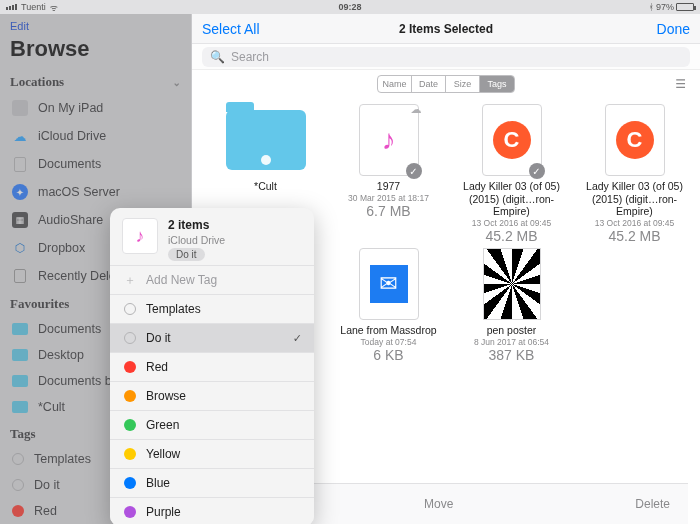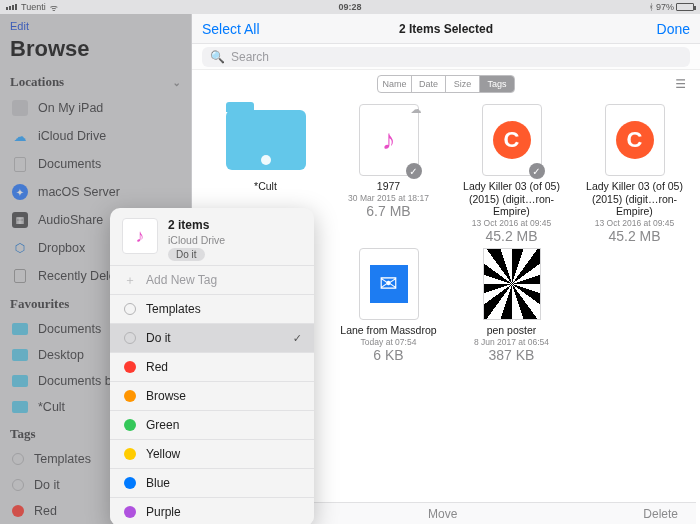--- a/index.html
+++ b/index.html
@@ -63,21 +63,21 @@
   .page { width:60px; height:72px; background:#fff; border:1px solid #d6d6d8; border-radius:4px; position:relative; display:flex; align-items:center; justify-content:center;}
   .sel-badge { position:absolute; right:-4px; bottom:-4px; width:16px; height:16px; border-radius:50%; background:#8e8e92; color:#fff; display:flex; align-items:center; justify-content:center; font-size:10px;}
   .cloud-badge { position:absolute; right:-4px; top:-2px; color:#b0b0b3; font-size:11px;}
 
   .music-note { font-size:28px; color:#e84fc6; }
   .c-badge { width:38px; height:38px; border-radius:50%; background:#ff5a2c; color:#fff; font-weight:700; font-size:22px; display:flex; align-items:center; justify-content:center;}
   .mail-sq { width:38px; height:38px; background:#1d7cf2; display:flex; align-items:center; justify-content:center; color:#fff; font-size:22px;}
   .poster { width:58px; height:72px; background: repeating-conic-gradient(#000 0 18deg, #fff 18deg 36deg); border:1px solid #d6d6d8;}
 
   
-  .toolbar { position:absolute; left:0; right:4px; bottom:0; height:22px; border-top:1px solid #e1e1e3; background:#f9f9fa; display:flex; align-items:center; justify-content:space-between; padding:0 18px; font-size:12px; color:#8a8a8c;}
+  .toolbar { position:absolute; left:0; right:12px; bottom:0; height:41px; border-top:1px solid #e1e1e3; background:#f9f9fa; display:flex; align-items:center; justify-content:space-between; padding:0 18px; font-size:12px; color:#8a8a8c;}
   .share-icon{ position:absolute; left:18px; bottom:26px; color:#c2c2c4; font-size:14px;}
 
   
   .popover { position:absolute; left:110px; top:208px; width:204px; background:#f4f4f4; border-radius:10px; box-shadow:0 6px 24px rgba(0,0,0,0.25); overflow:hidden;}
   .pop-head { display:flex; gap:10px; padding:10px 12px 4px;}
   .pop-thumb { width:36px; height:36px; background:#fff; border:1px solid #e2e2e4; border-radius:4px; display:flex; align-items:center; justify-content:center; font-size:18px; color:#e84fc6;}
   .pop-head-text { display:flex; flex-direction:column; gap:2px;}
   .pop-head-text .t1{ font-size:12px; font-weight:600;}
   .pop-head-text .t2{ font-size:10.5px; color:#8a8a8c;}
   .pill { background:#dcdcde; border-radius:9px; padding:1px 8px; font-size:10px; color:#555; width:max-content;}

